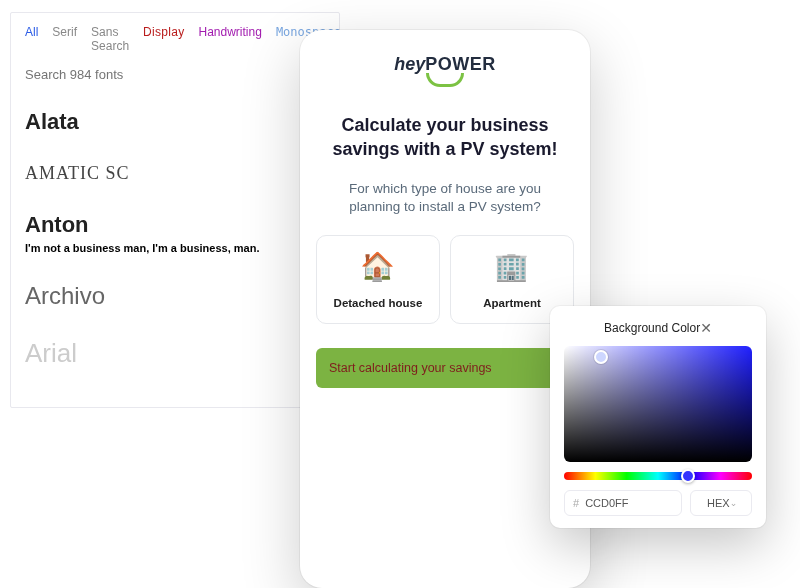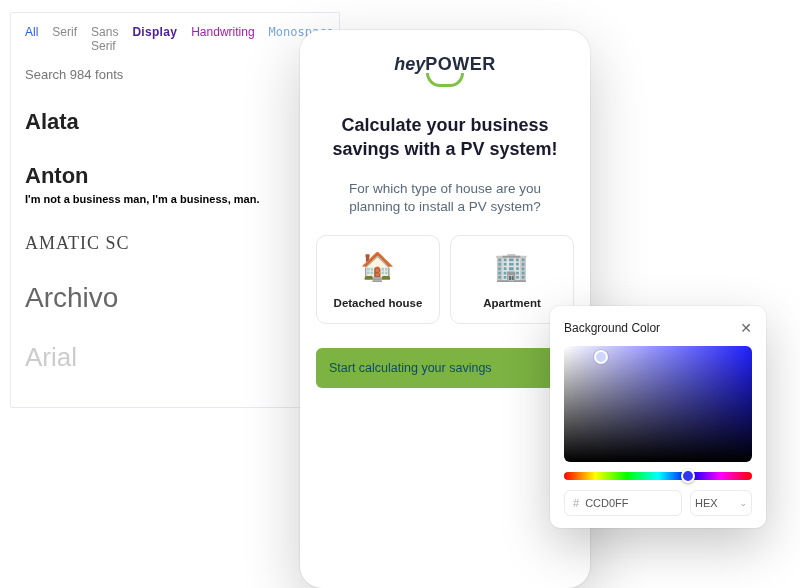--- a/index.html
+++ b/index.html
@@ -26,42 +26,42 @@
     .font-tabs {
       display: flex;
       gap: 14px;
       padding: 12px 14px 4px;
       font-size: 12px;
     }
     .font-tab { cursor: pointer; }
     .font-tab.all { color: #2b5ce6; }
     .font-tab.serif { color: #888; }
     .font-tab.sans { color: #888; }
-    .font-tab.display { color: #4c1d95; font-weight: 700; letter-spacing: 0.3px; }
+    .font-tab.display { color: #b91c1c; font-weight: 400; letter-spacing: 0.3px; }
     .font-tab.hand { color: #a21caf; }
     .font-tab.mono { color: #7aa7e0; font-family: monospace; }
     .font-search {
       padding: 8px 14px 12px;
     }
     .font-search input {
       border: none;
       font-size: 13px;
       color: #aaa;
       width: 100%;
       outline: none;
     }
     .font-list { padding: 0 14px; }
     .font-item { padding: 14px 0; }
     .font-item .name { font-size: 22px; color: #222; }
     .font-acme .name { font-weight: 700; font-family: Georgia, serif; }
     .font-alata .name { font-weight: 600; }
     .font-amatic .name { font-family: cursive; letter-spacing: 1px; font-size: 18px; text-transform: uppercase; color: #444; font-weight: 300; }
     .font-anton .name { font-weight: 900; text-transform: none; }
     .font-anton .sample { font-size: 11px; font-weight: 700; margin-top: 4px; }
-    .font-archivo .name { color: #666; font-size: 28px; }
+    .font-archivo .name { color: #666; font-size: 24px; }
     .font-arial .name { color: #ccc; font-size: 26px; }
 
     
     .phone {
       position: absolute;
       top: 30px;
       left: 300px;
       width: 290px;
       height: 558px;
       background: #fff;
@@ -114,21 +114,21 @@
       border-radius: 10px;
       padding: 14px 8px 12px;
       text-align: center;
       cursor: pointer;
     }
     .option-card .emoji { font-size: 28px; display: block; margin-bottom: 10px; }
     .option-card .label { font-size: 11.5px; font-weight: 600; color: #222; }
     .phone-cta {
       margin: 24px 16px 0;
       background: #7cb342;
-      color: #0c4a6e;
+      color: #7f1d1d;
       border: none;
       border-radius: 6px;
       padding: 13px;
       font-size: 12.5px;
       font-weight: 500;
       text-align: left;
       cursor: pointer;
     }
 
     
@@ -137,21 +137,21 @@
       top: 306px;
       left: 550px;
       width: 216px;
       background: #fff;
       border-radius: 10px;
       box-shadow: 0 18px 50px rgba(0,0,0,0.22), 0 0 0 1px rgba(0,0,0,0.04);
       padding: 14px 14px 12px;
     }
     .cp-header {
       display: flex;
-      justify-content: space-between;
+      justify-content: center;
       align-items: center;
       font-size: 12px;
       color: #222;
       margin-bottom: 10px;
     }
     .cp-close { cursor: pointer; font-size: 14px; color: #666; }
     .cp-swatch {
       width: 188px;
       height: 116px;
       border-radius: 6px;
@@ -206,51 +206,51 @@
       color: #555;
     }
     .cp-hex .hash { color: #aaa; margin-right: 6px; }
     .cp-format {
       width: 62px;
       display: flex;
       align-items: center;
       justify-content: space-between;
       border: 1px solid #eaeaf0;
       border-radius: 6px;
-      padding: 6px 4px;
+      padding: 6px 16px;
       font-size: 11px;
       color: #555;
     }
     .cp-format .chev { font-size: 9px; color: #aaa; }
   </style>
 </head>
 <body>
 
 <div class="font-picker">
   <div class="font-tabs">
     <span class="font-tab all">All</span>
     <span class="font-tab serif">Serif</span>
-    <span class="font-tab sans">Sans Serif</span>
+    <span class="font-tab sans">Sans Search</span>
     <span class="font-tab display">Display</span>
     <span class="font-tab hand">Handwriting</span>
     <span class="font-tab mono">Monospace</span>
   </div>
   <div class="font-search">
     <input type="text" placeholder="Search 984 fonts" style="">
   </div>
   <div class="font-list">
     <div class="font-item font-alata">
       <div class="name">Alata</div>
     </div>
+    <div class="font-item font-amatic">
+      <div class="name">Amatic SC</div>
+    </div>
     <div class="font-item font-anton">
       <div class="name">Anton</div>
       <div class="sample">I'm not a business man, I'm a business, man.</div>
-    </div>
-    <div class="font-item font-amatic">
-      <div class="name">Amatic SC</div>
     </div>
     <div class="font-item font-archivo">
       <div class="name">Archivo</div>
     </div>
     <div class="font-item font-arial">
       <div class="name">Arial</div>
     </div>
   </div>
 </div>
 

